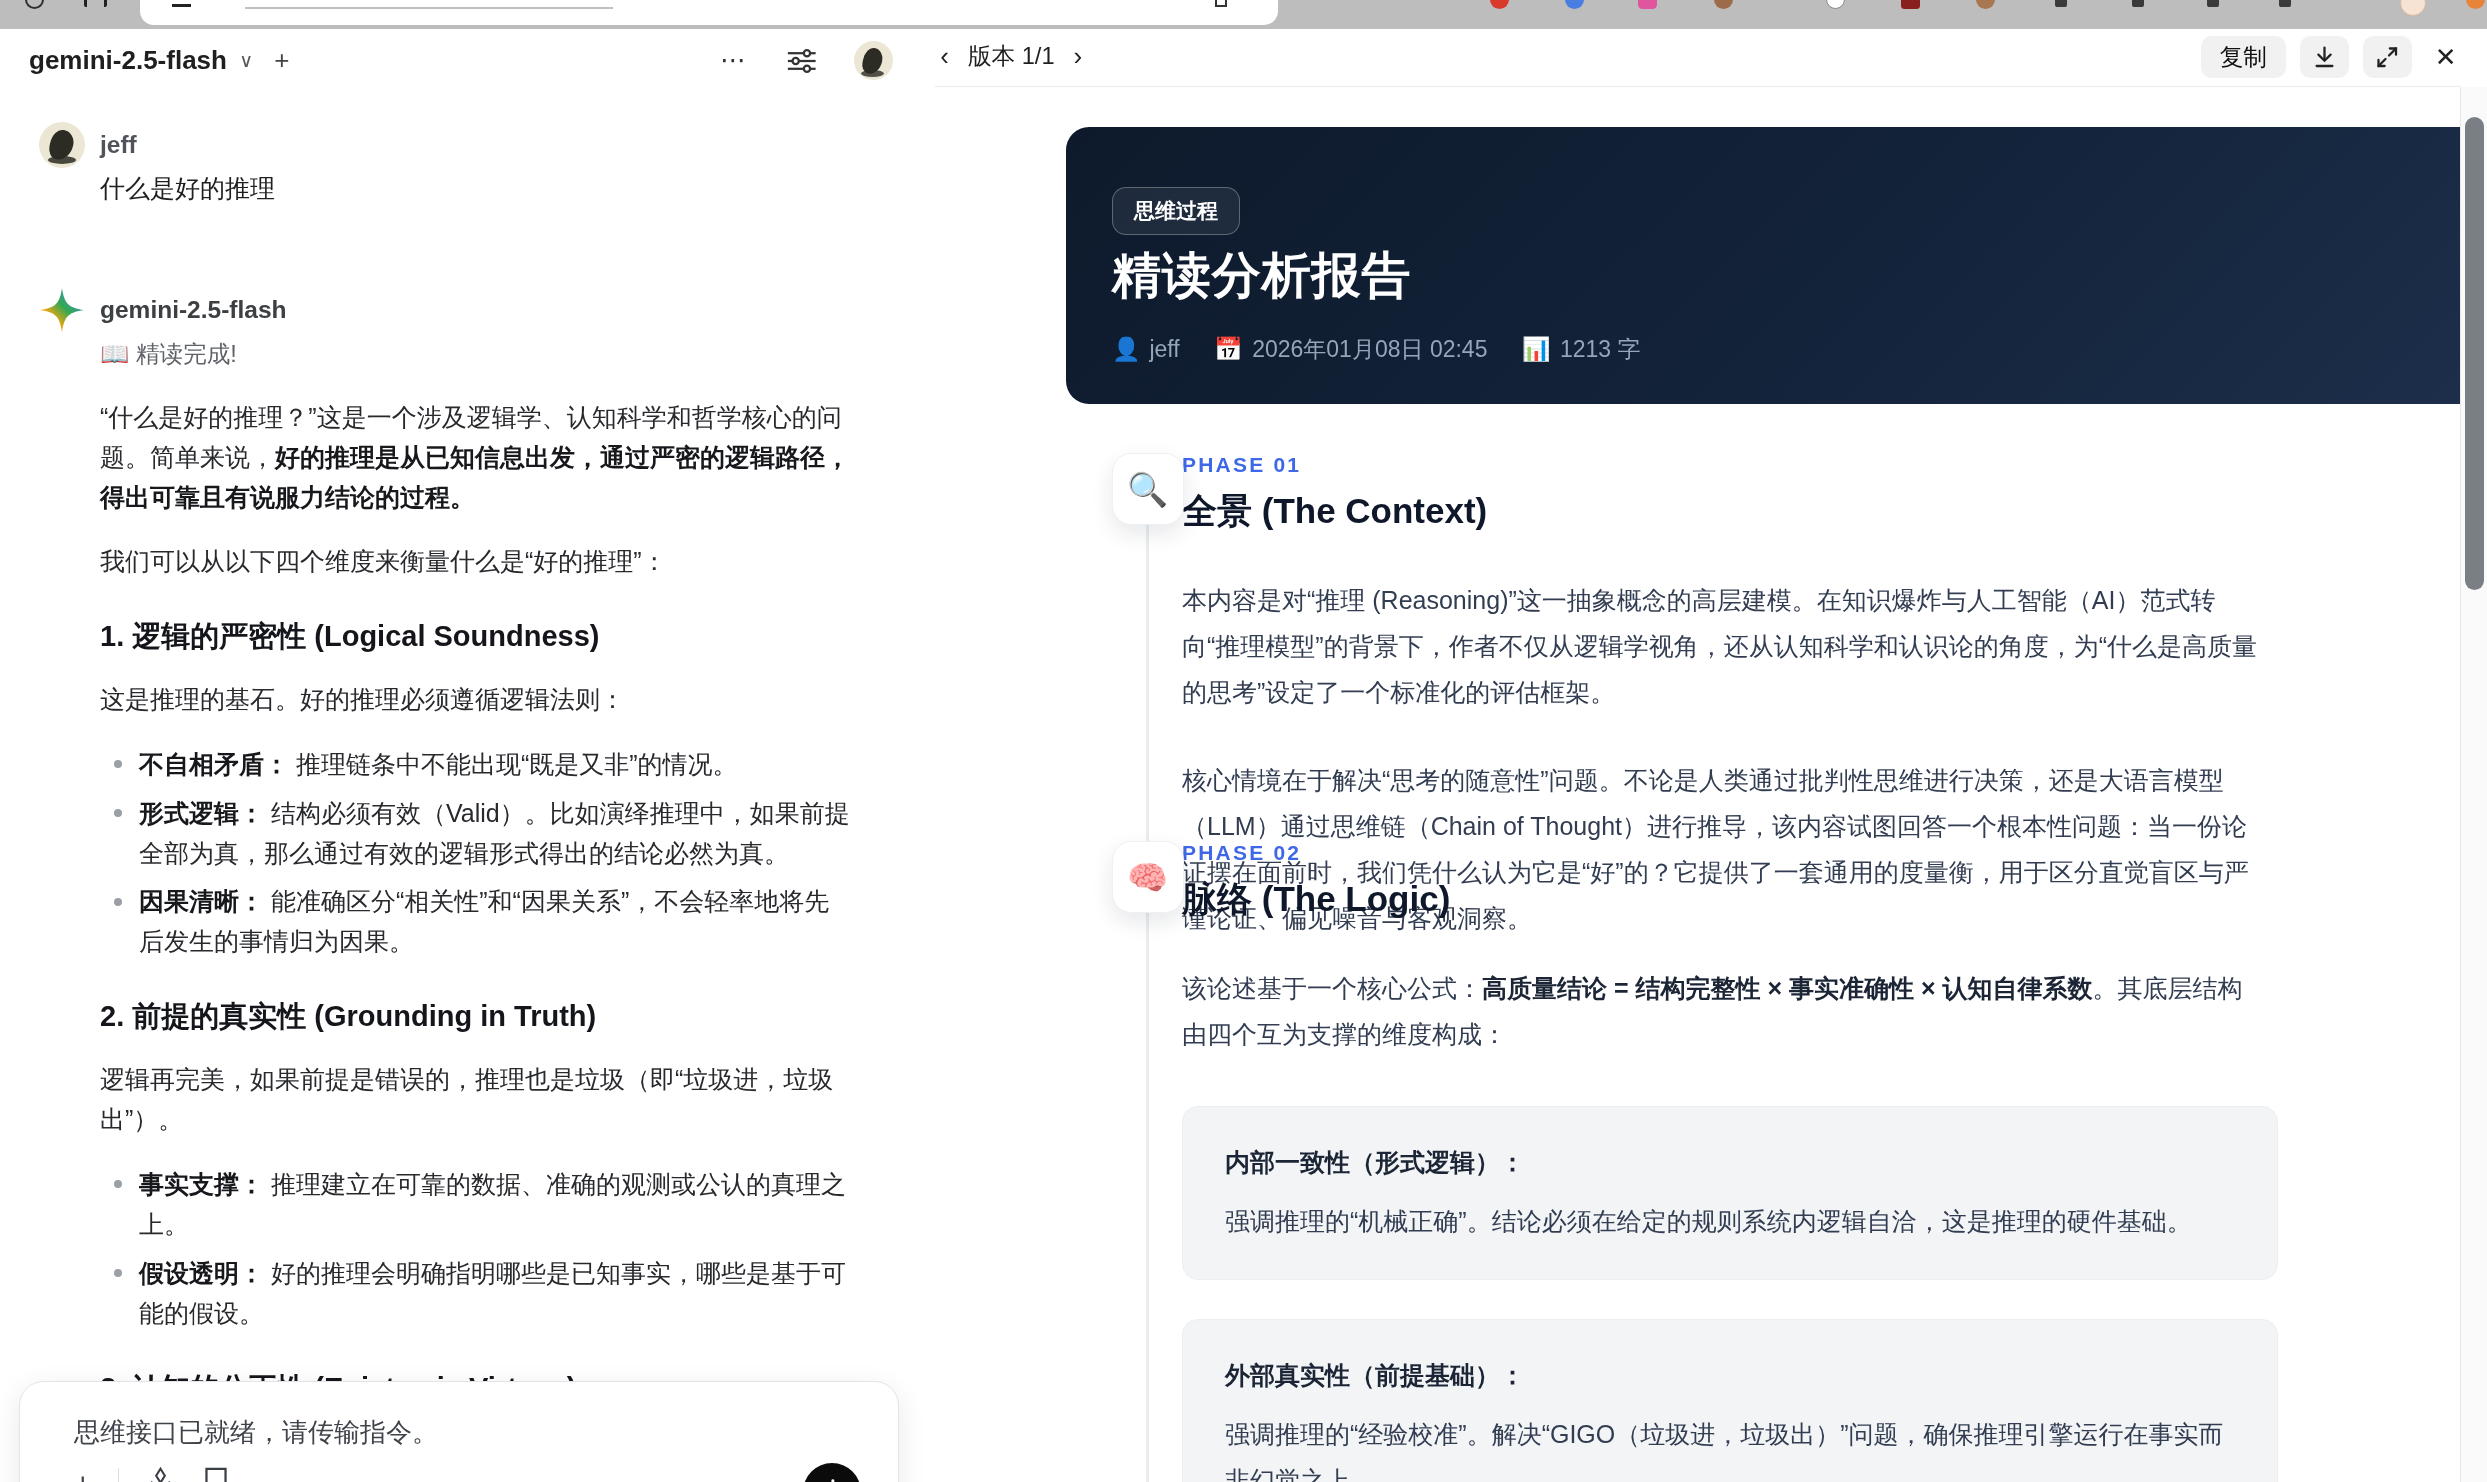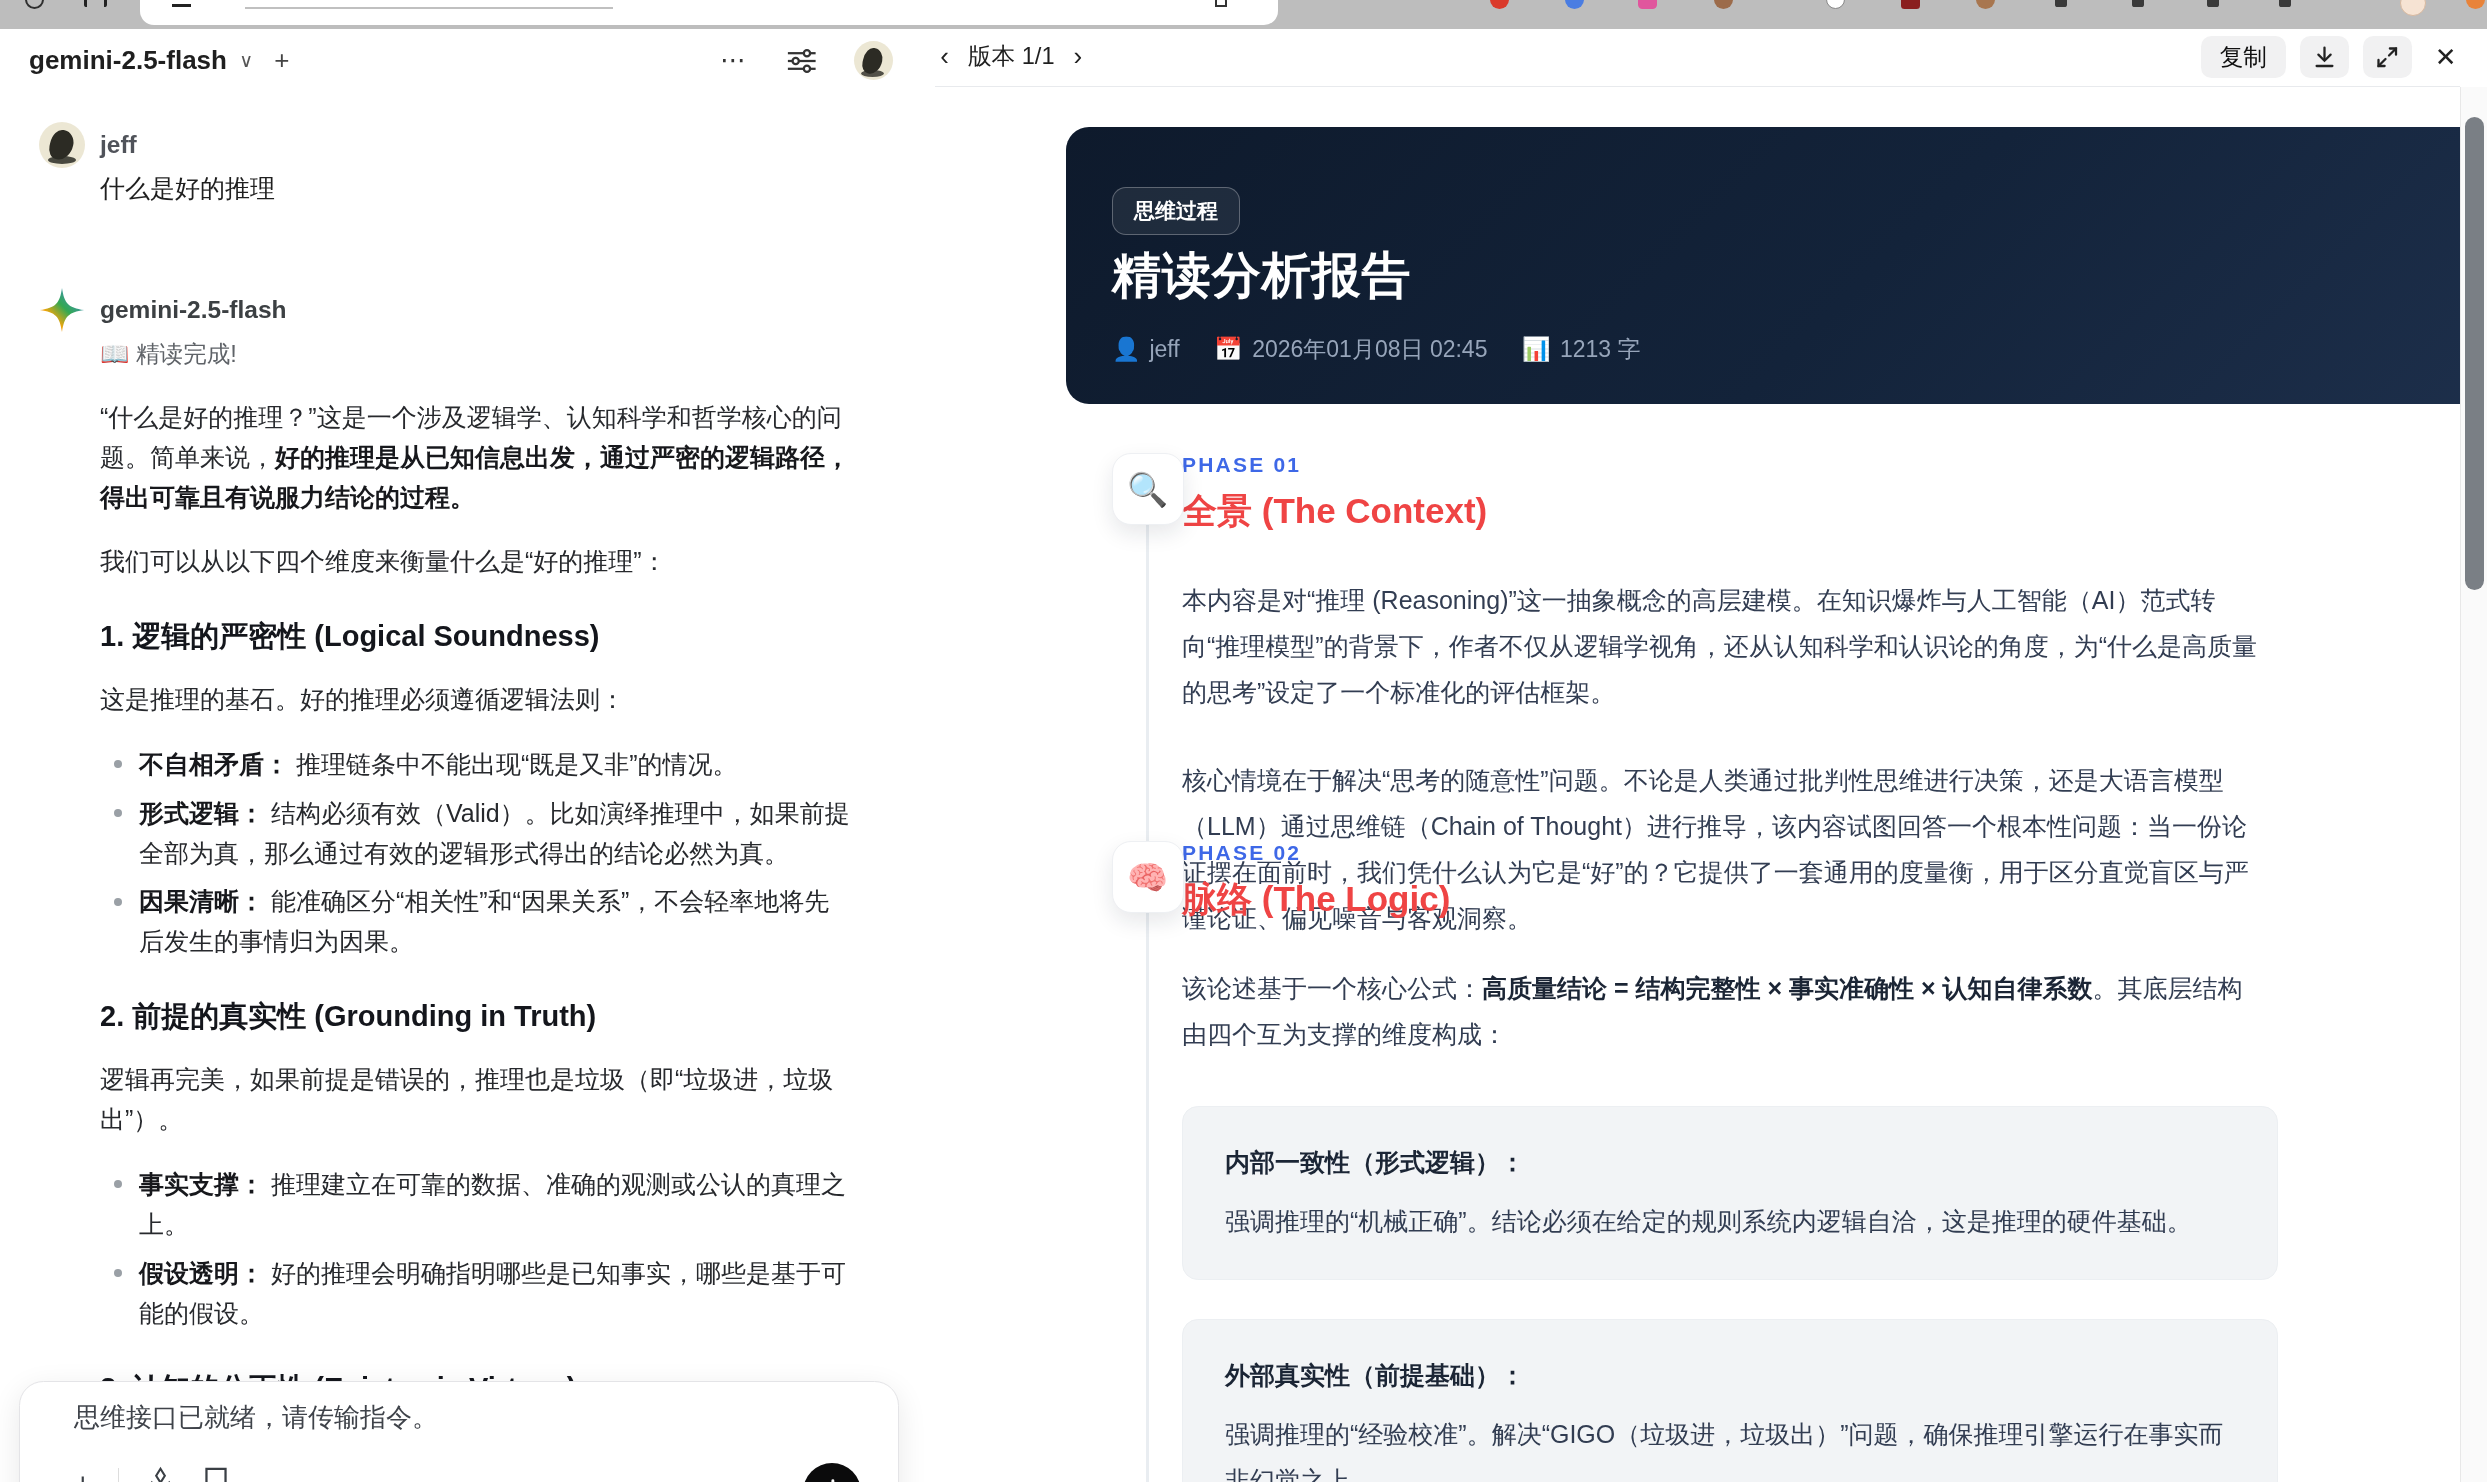--- a/index.html
+++ b/index.html
@@ -51,21 +51,21 @@
   .rich p { margin:0 0 24.5px 0; }
   .rich b { font-weight:700; color:#17181c; }
   .rich h3 { font-size:29px; font-weight:700; color:#14161c; margin:35px 0 23px 0; }
   .rich ul { list-style:none; margin:0 0 24.5px 0; }
   .rich li { position:relative; padding-left:39px; margin-bottom:8.8px; }
   .rich li::before { content:""; position:absolute; left:14px; top:16.6px; width:7.9px; height:7.9px;
     border-radius:50%; background:#9aa0a6; }
 
   .composer { position:absolute; left:19px; top:1352px; width:880px; height:149px; background:#fff;
     border:0.9px solid #e4e4e7; border-radius:24.5px; box-shadow:0 8.8px 30px rgba(0,0,0,.09); z-index:5; }
-  .composer-input { position:absolute; left:54px; top:18px; right:53px; font-size:26px; color:#3f434a; }
+  .composer-input { position:absolute; left:54px; top:33px; right:53px; font-size:26px; color:#3f434a; }
   .composer-row { position:absolute; left:54px; top:84px; right:35px; display:flex; align-items:center; gap:26px; }
   .c-icon { font-size:30px; color:#3a3f45; line-height:35px; }
   .c-div { width:0.9px; height:31.5px; background:#ddd; }
   .voice-btn { position:absolute; right:37px; top:81px; width:58px; height:58px; border-radius:50%;
     background:#0b0b0c; display:flex; align-items:center; justify-content:center; }
 
   
   .right-panel { position:absolute; left:928px; top:29px; width:1560px; height:1454px; background:#fff; }
   .artifact-toolbar { position:absolute; left:0; top:0; width:100%; height:57px; }
   .version-nav { position:absolute; left:12.3px; top:10.5px; display:flex; align-items:center; gap:19px;
@@ -91,21 +91,21 @@
     font-size:23px; color:#97a5ba; }
   .hero-meta .m { display:flex; align-items:center; gap:8.8px; }
 
   .phase { position:absolute; left:184px; width:1247px; }
   .phase-icon-card { position:absolute; left:0; top:0; width:72px; height:72px; background:#fff;
     border:0.9px solid #eef0f3; border-radius:19px; box-shadow:0 8.8px 21px rgba(20,30,50,.10);
     display:flex; align-items:center; justify-content:center; font-size:33px; z-index:2; }
   .phase-line { position:absolute; left:34px; width:2.6px; background:#e9edf1; z-index:1; }
   .phase-content { margin-left:70px; }
   .phase-eyebrow { font-size:21px; font-weight:700; color:#3e68e7; letter-spacing:2.2px; }
-  .phase-title { font-size:35px; font-weight:700; color:#ef4444; margin-top:10.5px; }
+  .phase-title { font-size:35px; font-weight:700; color:#0f172a; margin-top:10.5px; }
   .phase-p { font-size:25px; color:#323d52; line-height:46px; margin-top:42px; width:1085px; }
   .phase-p b { color:#1b2535; }
 
   .quote-box { width:1096px; background:#f2f4f6; border:0.9px solid #eceff2; border-radius:15.8px;
     padding:39px 42px 35px 42px; margin-top:39px; }
   .quote-box .qt { font-size:25px; font-weight:700; color:#1b2535; }
   .quote-box .qb { font-size:25px; color:#323d52; line-height:46px; margin-top:19px; }
 
   .scrollbar { position:absolute; right:0; top:58px; width:28px; height:1396px; background:#fafafa;
     border-left:0.9px solid #e8e8e8; }

